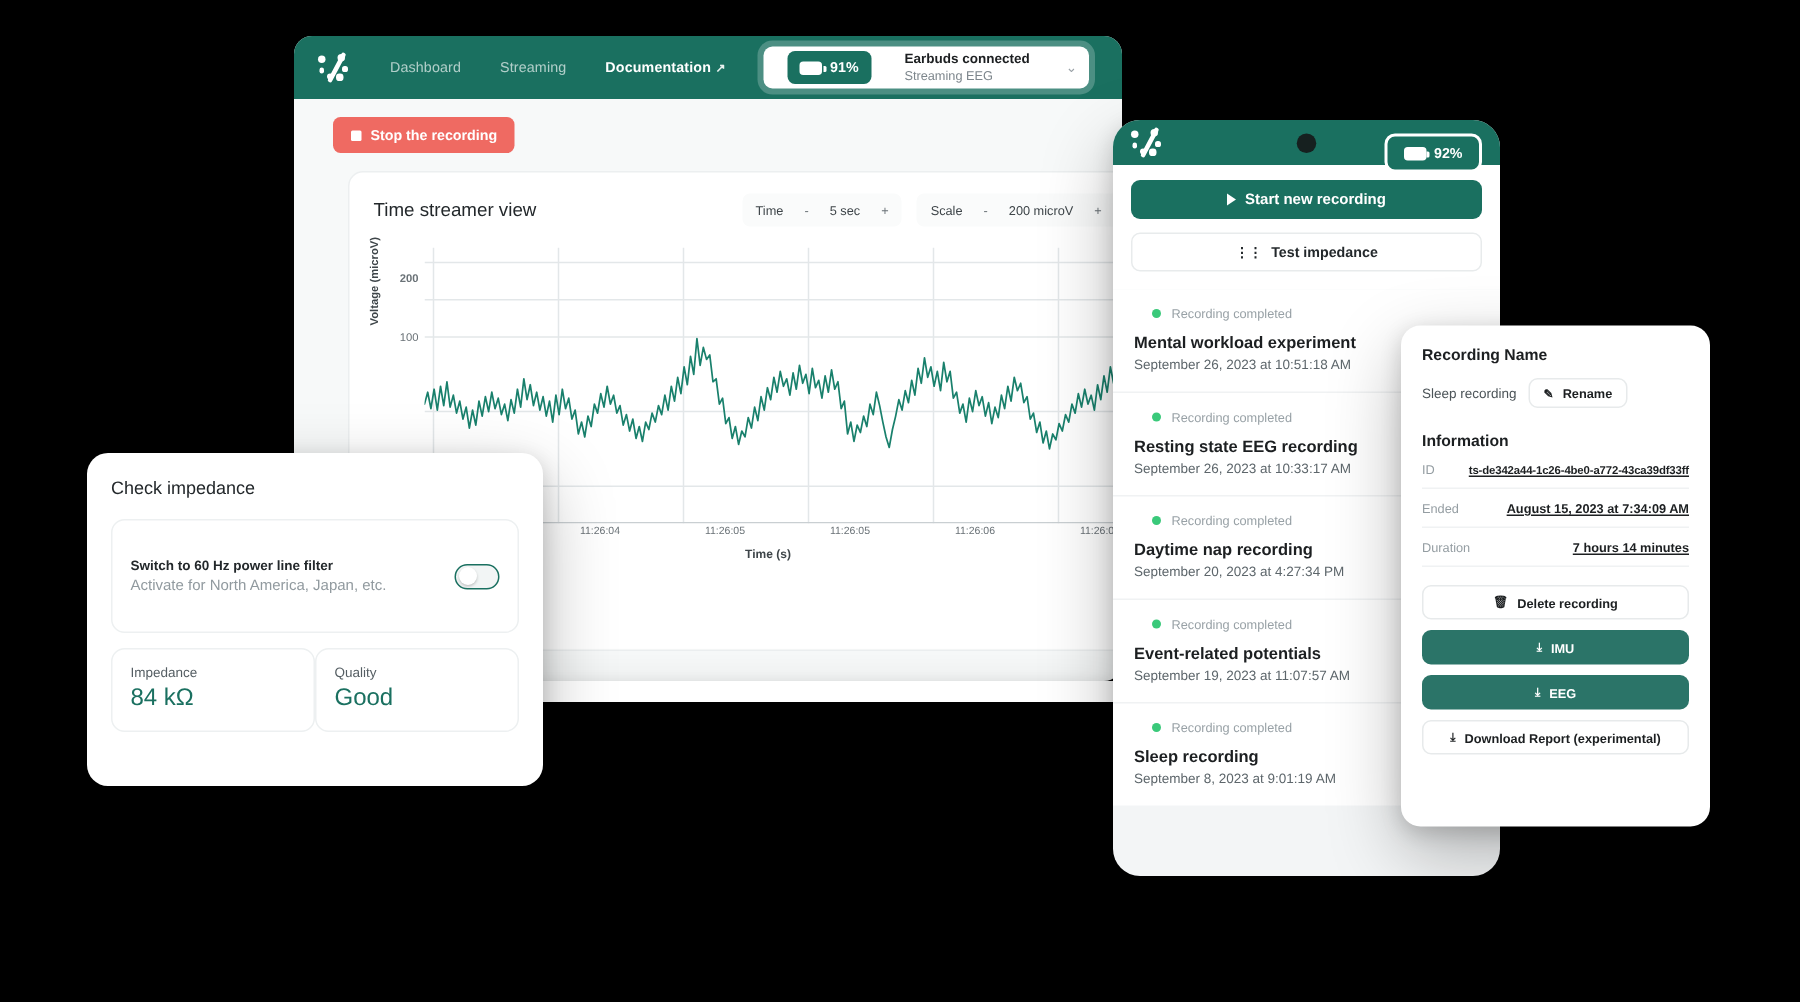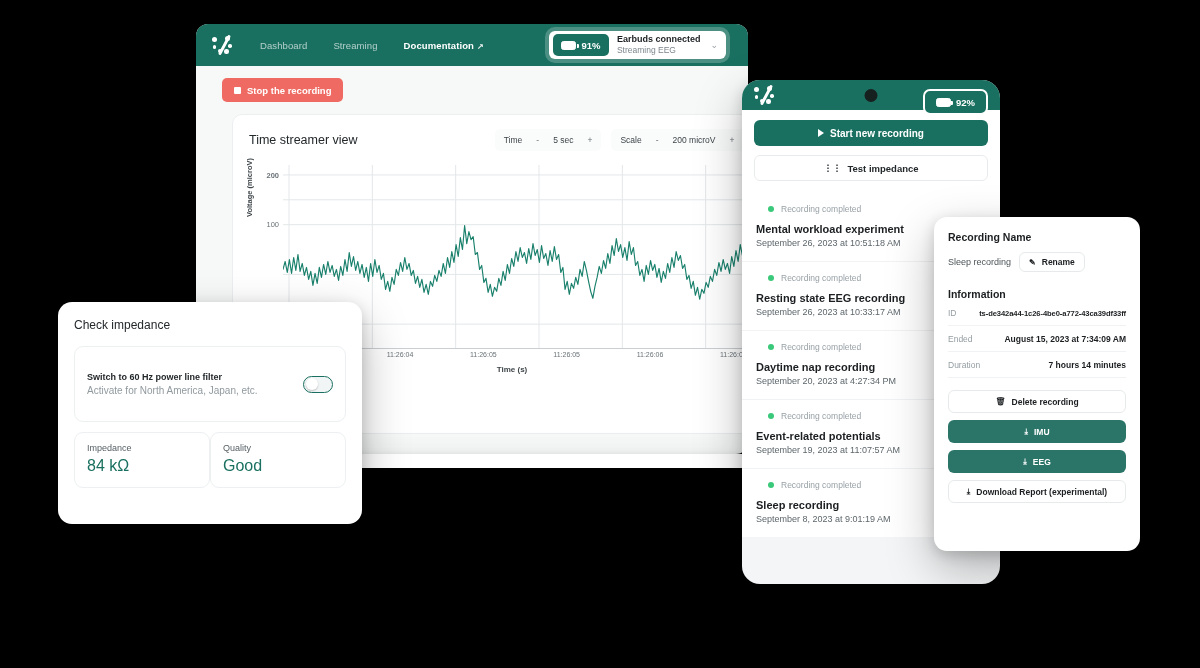--- a/index.html
+++ b/index.html
@@ -39,21 +39,21 @@
   .nav a {
     font-size: 9.5px; color: rgba(255,255,255,.66); text-decoration: none;
     white-space: nowrap; letter-spacing: .1px;
   }
   .nav a.active { color: #ffffff; font-weight: bold; }
   .ext-ico { font-size: 8px; margin-left: 3px; opacity: .9; }
 
   #device-chip {
     position: absolute; right: 22px; top: 7px; height: 28px;
     background: #ffffff; border-radius: 6px; display: flex; align-items: center;
-    padding: 0 8px 0 4px; gap: 8px; box-shadow: 0 0 0 4px rgba(255,255,255,.22);
+    padding: 0 8px 0 16px; gap: 22px; box-shadow: 0 0 0 4px rgba(255,255,255,.22);
   }
   .batt-pill {
     background: #1a7060; border-radius: 5px; height: 22px; min-width: 56px;
     display: flex; align-items: center; justify-content: center; gap: 5px;
     padding: 0 8px;
   }
   .batt-glyph {
     width: 15px; height: 9px; border: 1.4px solid #fff; border-radius: 2.5px;
     position: relative; background: #fff;
   }
@@ -216,21 +216,21 @@
     border: 1px solid #e7eaeb; background: #fff; border-radius: 6px;
     height: 20px; padding: 0 9px; font-size: 8.5px; color: #1c1f21; font-weight: bold;
   }
   .pencil { font-size: 8px; }
   #info-title { font-size: 10.5px; font-weight: bold; color: #1c1f21; margin-top: 16px; }
   .info-row {
     display: flex; align-items: center; justify-content: space-between;
     border-bottom: 1px solid #f0f2f3; padding: 8px 0 7px 0; gap: 6px;
   }
   .info-k { font-size: 8.5px; color: #949da2; flex: 0 0 auto; }
-  .info-v { font-size: 8.5px; color: #1c1f21; font-weight: bold; text-align: right; }
+  .info-v { font-size: 8.5px; color: #1c1f21; font-weight: bold; text-align: right; text-decoration: underline; }
   .info-v.mono { font-size: 7.6px; letter-spacing: -.1px; }
   #detail-actions { margin-top: 12px; display: flex; flex-direction: column; gap: 7px; }
   .d-btn { width: 100%; height: 23px; border-radius: 6px; font-size: 8.5px; font-weight: bold; }
   .d-out { background: #fff; border: 1px solid #e7eaeb; color: #1c1f21; }
   .d-solid { background: #2b7468; border: none; color: #fff; }
 </style>
 </head>
 <body>
 
 <div id="stage">
@@ -289,21 +289,21 @@
               <span class="ctrl-val">200 microV</span>
               <button>+</button>
               <button>Auto</button>
             </div>
           </div>
         </div>
 
         <div id="plot-wrap">
           <div class="y-axis-label">Voltage (microV)</div>
           <div id="y-ticks">
-              <div class="tick-y" style="top: 6px; width: 30px; left: 0px; font-weight: bold;">200</div>
+              <div class="tick-y" style="top: 16px; width: 30px; left: 0px; font-weight: bold;">200</div>
               <div class="tick-y" style="top: 54.6757px; width: 30px; left: 0px;">100</div>
               <div class="tick-y" style="top: 154.135px; width: 30px; left: 0px;">-100</div>
             </div>
           <svg id="svg-plot" width="500" height="184" viewBox="0 0 500 184">
             <g id="grid-g" stroke="#e3e7e9" stroke-width="1">
                 <line x1="6" y1="0" x2="6" y2="184"></line>
                 <line x1="89.33333333333333" y1="0" x2="89.33333333333333" y2="184"></line>
                 <line x1="172.66666666666666" y1="0" x2="172.66666666666666" y2="184"></line>
                 <line x1="256" y1="0" x2="256" y2="184"></line>
                 <line x1="339.3333333333333" y1="0" x2="339.3333333333333" y2="184"></line>

